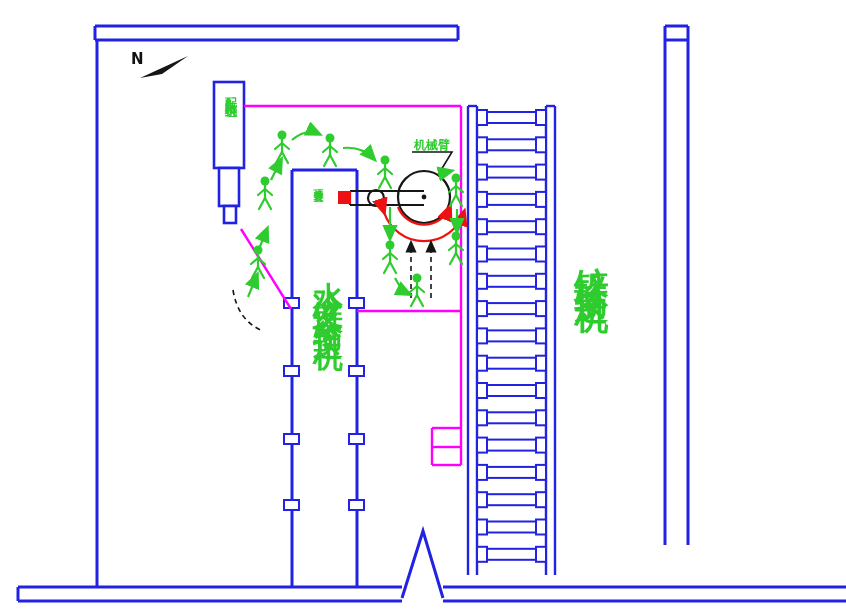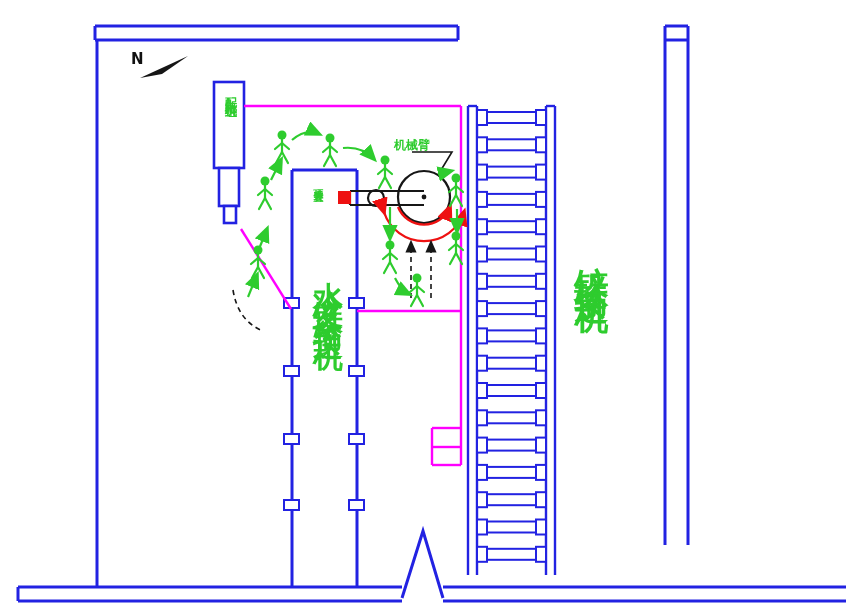--- a/index.html
+++ b/index.html
@@ -26,21 +26,21 @@
   #figures circle{fill:var(--green);stroke:none;}
   #figures line{stroke:var(--green);stroke-width:2.2;stroke-linecap:round;}
   #flow-arrows path{stroke:var(--green);stroke-width:2.2;fill:none;}
   
   .lbl{position:absolute;color:var(--green);font-weight:bold;white-space:nowrap;}
   .vtext{writing-mode:vertical-rl;text-orientation:upright;}
   #water-label{left:307px;top:257px;font-size:30px;letter-spacing:10px;}
   #zinc-label{left:569px;top:240px;font-size:34px;letter-spacing:8px;}
   #cabinet-label{left:222px;top:88px;font-size:12px;letter-spacing:2px;}
   #jack-label{left:311px;top:181px;font-size:10px;letter-spacing:1px;}
-  #arm-label{left:394px;top:137px;font-size:12px;}
+  #arm-label{left:414px;top:137px;font-size:12px;}
   #north-label{left:131px;top:50px;font-size:15px;color:#111;}
 </style>
 </head>
 <body>
 
 <div id="stage">
 
   <svg id="draw" width="846" height="614" viewBox="0 0 846 614">
     <defs>
       <marker id="m-g" markerWidth="9" markerHeight="9" refX="6" refY="3.5" orient="auto">

